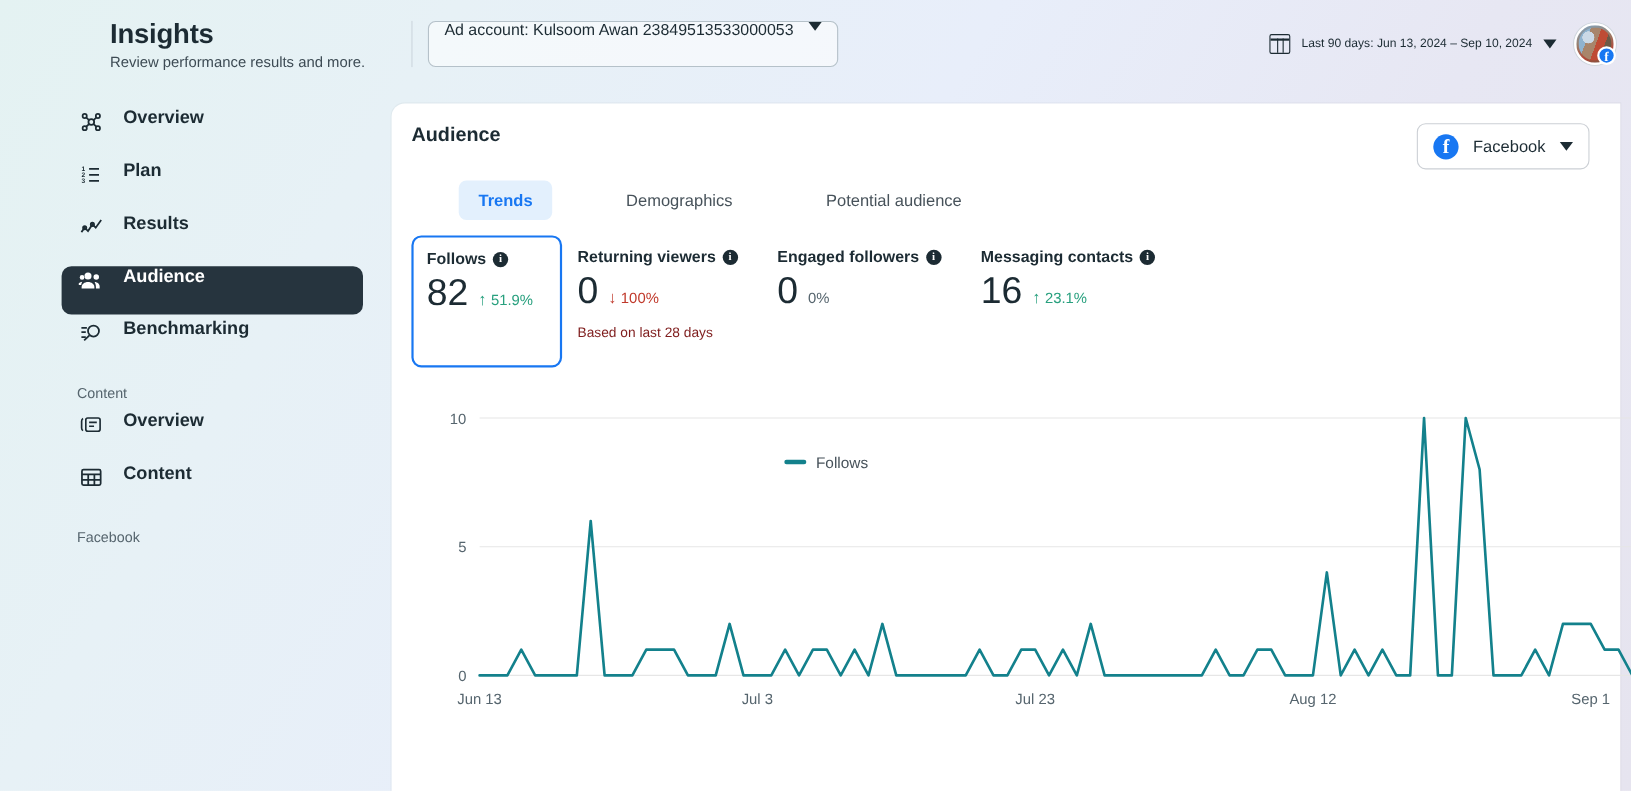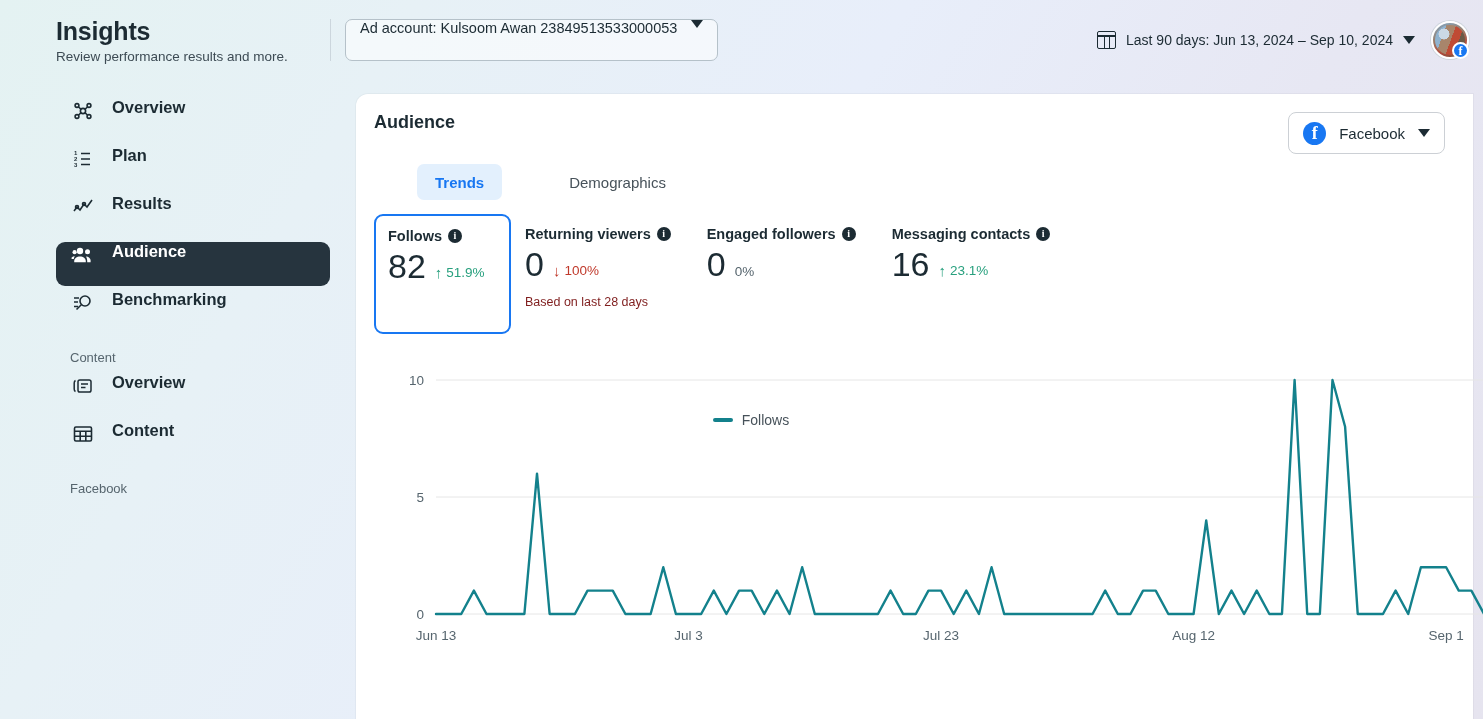--- a/index.html
+++ b/index.html
@@ -9,37 +9,37 @@
     overflow: hidden;
   }
   body {
     background:
       linear-gradient(120deg, #e4f2f2 0%, #e7f1f6 22%, #e8eefa 48%, #e7e7f3 72%, #e6e4ef 100%);
     position: relative;
   }
   
   .topbar {
     height: 80px; display: flex; align-items: center;
-    padding: 0 14px 0 56px; position: relative;
+    padding: 0 14px 0 56px; position: relative; margin-left: 44px;
   }
   .title-block { min-width: 270px; }
   .app-title { font-size: 25px; font-weight: 700; color: #1c2b33; letter-spacing: -.2px; }
   .app-sub { font-size: 13.5px; color: #3d4b54; margin-top: 3px; }
   .vdiv { width: 1px; height: 42px; background: #ccd6dd; margin: 0 14px 0 4px; }
   .acct-select {
     height: 42px; border: 1px solid #b5c1c9; border-radius: 7px;
     background: rgba(255,255,255,.55);
     display: flex; align-items: flex-start; gap: 14px;
     padding: 0 14px; font-size: 14.5px; color: #1c2b33;
     white-space: nowrap;
   }
   .caret { width: 0; height: 0; border-left: 6px solid transparent;
            border-right: 6px solid transparent; border-top: 8px solid #1c2b33; }
   .topright { margin-left: auto; display: flex; align-items: center; gap: 16px; }
-  .daterange { display: flex; align-items: center; gap: 10px; font-size: 14px; color: #1c2b33; }
+  .daterange { display: flex; align-items: center; gap: 10px; font-size: 11px; color: #1c2b33; }
   .cal-icon { width: 19px; height: 18px; border: 1.7px solid #1c2b33; border-radius: 2px;
               position: relative; }
   .cal-icon::before { content:""; position:absolute; left:0; right:0; top:3px; height:1.5px; background:#1c2b33; }
   .cal-icon::after { content:""; position:absolute; left:5.5px; top:3px; bottom:0; width:1.5px; background:#1c2b33;
                      box-shadow: 5px 0 0 #1c2b33; }
   .avatar { width: 38px; height: 38px; border-radius: 50%; position: relative;
             background: linear-gradient(160deg,#7fa9c9 0%,#9a7e6a 40%,#b14a3a 70%,#6d5742 100%);
             border: 2px solid #fff; box-shadow: 0 0 0 1px #cfd6dd; overflow: visible; }
   .avatar::before { content:""; position:absolute; inset:2px; border-radius:50%;
             background: radial-gradient(circle at 30% 30%, #cbd9e6 0 18%, transparent 19%),
@@ -231,20 +231,23 @@
     </div>
   </div>
 
   <div class="tabs">
     <div class="tab active">
       <span>Trends</span>
     </div>
     <div class="tab">
       <span>Demographics</span>
     </div>
+    <div class="tab">
+      <span>Potential audience</span>
+    </div>
   </div>
 
   <div class="metrics">
 
     <div class="metric selected">
       <div class="m-label">
         <span>Follows</span>
         <span class="info-dot">i</span>
       </div>
       <div class="m-row">

